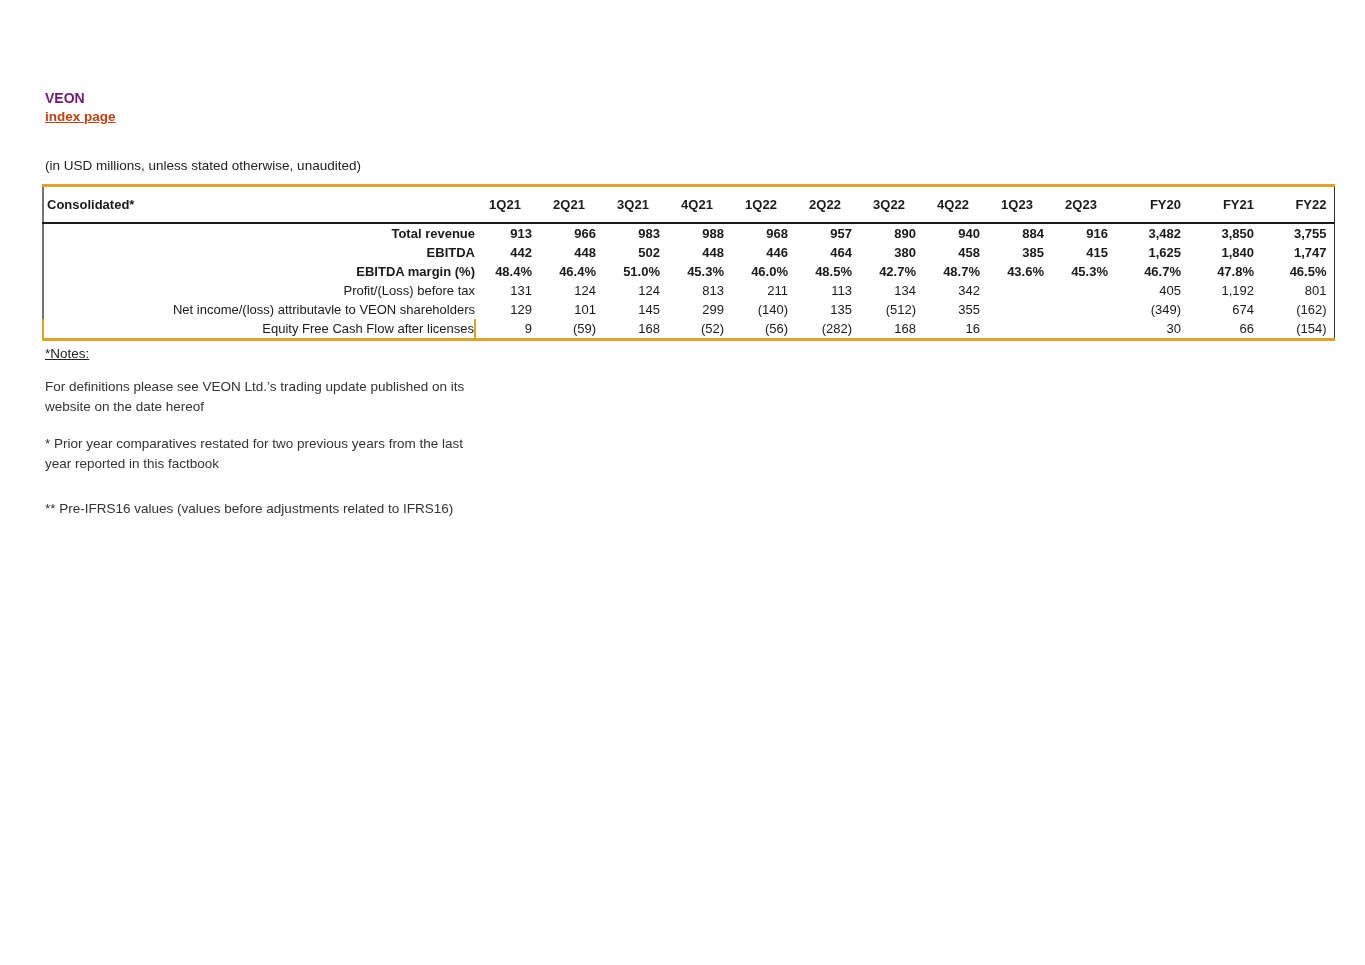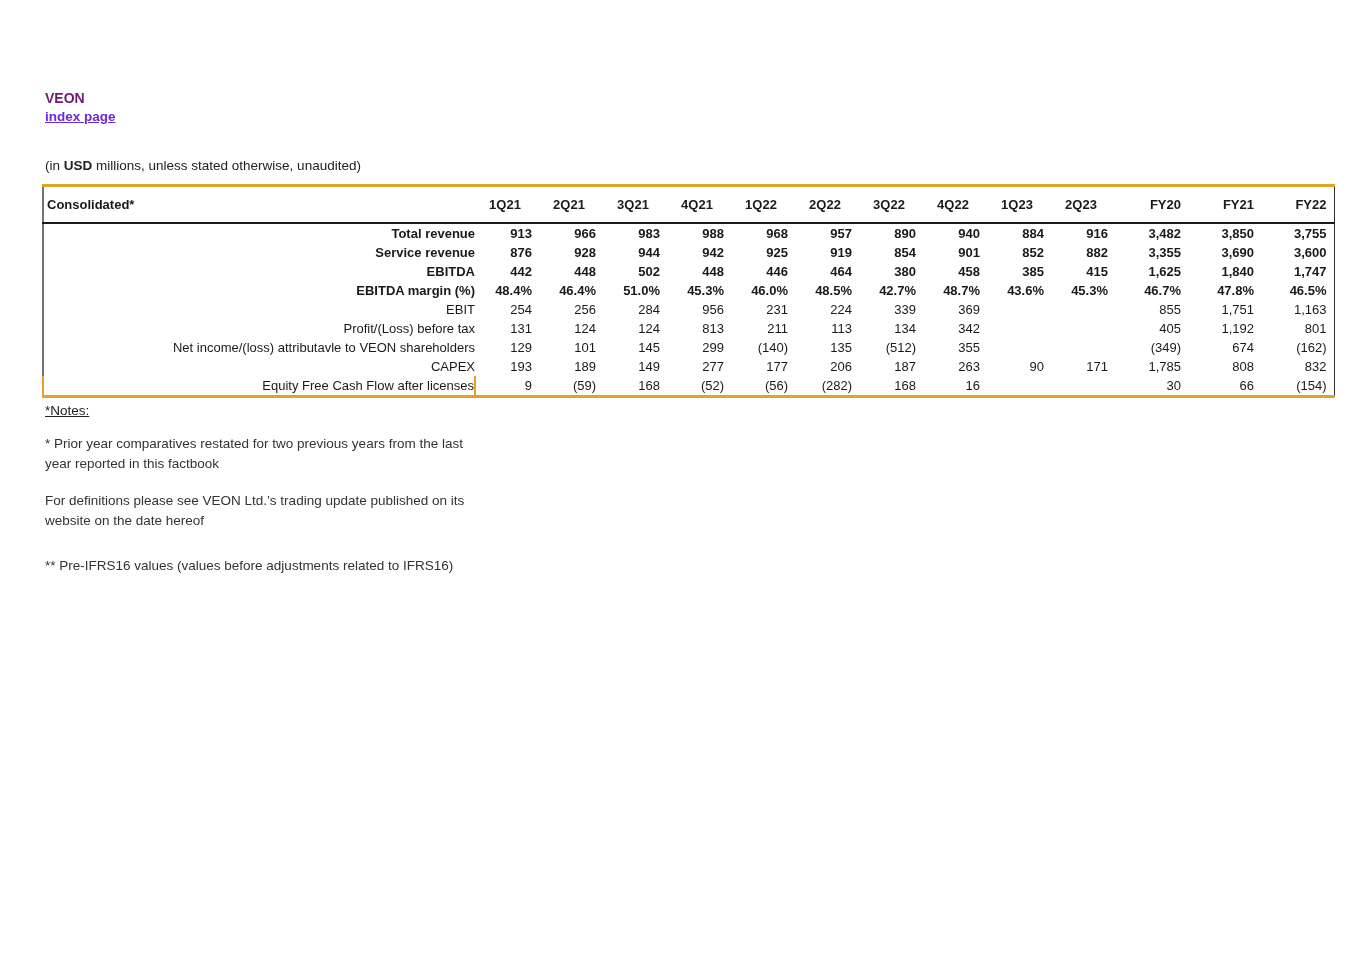--- a/index.html
+++ b/index.html
@@ -27,21 +27,21 @@
     font-weight: 700;
     text-decoration: underline;
     cursor: pointer;
     line-height: 16px;
   }
   .subtitle {
     margin: 33px 0 0 3px;
     font-size: 13.5px;
     color: #222;
   }
-  .subtitle .b { font-weight: 700; }
+  .subtitle .b { font-weight: 400; }
 
   table.fin-table {
     margin-top: 11px;
     border-collapse: collapse;
     table-layout: fixed;
     width: 1291px;
     border-left: 2px solid #737373;
     border-right: 1px solid #2f2f2f;
     font-size: 13px;
   }
@@ -82,21 +82,21 @@
   }
   .note.tight2 { margin-top: 24px; }
 </style>
 </head>
 <body>
 
 <div class="page">
 
   <div class="brand">
     <div class="company">VEON</div>
-    <a class="index-link" style="color: #6d28d9;">index page</a>
+    <a class="index-link" style="color: #c2410c;">index page</a>
   </div>
 
   <p class="subtitle"><span>(in </span><span class="b">USD</span><span> millions, unless stated otherwise, unaudited)</span></p>
 
   <table class="fin-table" style="border-top: 3px solid rgb(225, 163, 37); border-bottom: 3px solid rgb(225, 163, 37);">
     <colgroup>
         <col style="width: 432px;">
         <col style="width: 64px;">
         <col style="width: 64px;">
         <col style="width: 64px;">
@@ -140,36 +140,20 @@
           <td class="num">957</td>
           <td class="num">890</td>
           <td class="num">940</td>
           <td class="num">884</td>
           <td class="num">916</td>
           <td class="num">3,482</td>
           <td class="num">3,850</td>
           <td class="num">3,755</td>
         </tr>
         <tr class="bold-row">
-          <td class="label">Service revenue</td>
-          <td class="num">876</td>
-          <td class="num">928</td>
-          <td class="num">944</td>
-          <td class="num">942</td>
-          <td class="num">925</td>
-          <td class="num">919</td>
-          <td class="num">854</td>
-          <td class="num">901</td>
-          <td class="num">852</td>
-          <td class="num">882</td>
-          <td class="num">3,355</td>
-          <td class="num">3,690</td>
-          <td class="num">3,600</td>
-        </tr>
-        <tr class="bold-row">
           <td class="label">EBITDA</td>
           <td class="num">442</td>
           <td class="num">448</td>
           <td class="num">502</td>
           <td class="num">448</td>
           <td class="num">446</td>
           <td class="num">464</td>
           <td class="num">380</td>
           <td class="num">458</td>
           <td class="num">385</td>
@@ -188,36 +172,20 @@
           <td class="num">48.5%</td>
           <td class="num">42.7%</td>
           <td class="num">48.7%</td>
           <td class="num">43.6%</td>
           <td class="num">45.3%</td>
           <td class="num">46.7%</td>
           <td class="num">47.8%</td>
           <td class="num">46.5%</td>
         </tr>
         <tr>
-          <td class="label">EBIT</td>
-          <td class="num">254</td>
-          <td class="num">256</td>
-          <td class="num">284</td>
-          <td class="num">956</td>
-          <td class="num">231</td>
-          <td class="num">224</td>
-          <td class="num">339</td>
-          <td class="num">369</td>
-          <td class="num"></td>
-          <td class="num"></td>
-          <td class="num">855</td>
-          <td class="num">1,751</td>
-          <td class="num">1,163</td>
-        </tr>
-        <tr>
           <td class="label">Profit/(Loss) before tax</td>
           <td class="num">131</td>
           <td class="num">124</td>
           <td class="num">124</td>
           <td class="num">813</td>
           <td class="num">211</td>
           <td class="num">113</td>
           <td class="num">134</td>
           <td class="num">342</td>
           <td class="num"></td>
@@ -236,54 +204,38 @@
           <td class="num">135</td>
           <td class="num">(512)</td>
           <td class="num">355</td>
           <td class="num"></td>
           <td class="num"></td>
           <td class="num">(349)</td>
           <td class="num">674</td>
           <td class="num">(162)</td>
         </tr>
         <tr>
-          <td class="label">CAPEX</td>
-          <td class="num">193</td>
-          <td class="num">189</td>
-          <td class="num">149</td>
-          <td class="num">277</td>
-          <td class="num">177</td>
-          <td class="num">206</td>
-          <td class="num">187</td>
-          <td class="num">263</td>
-          <td class="num">90</td>
-          <td class="num">171</td>
-          <td class="num">1,785</td>
-          <td class="num">808</td>
-          <td class="num">832</td>
-        </tr>
-        <tr>
           <td class="label" style="border-left: 2px solid rgb(225, 163, 37); border-right: 2px solid rgb(225, 163, 37);">Equity Free Cash Flow after licenses</td>
           <td class="num">9</td>
           <td class="num">(59)</td>
           <td class="num">168</td>
           <td class="num">(52)</td>
           <td class="num">(56)</td>
           <td class="num">(282)</td>
           <td class="num">168</td>
           <td class="num">16</td>
           <td class="num"></td>
           <td class="num"></td>
           <td class="num">30</td>
           <td class="num">66</td>
           <td class="num">(154)</td>
         </tr>
       </tbody>
   </table>
 
   <div class="notes">
     <div class="notes-heading">*Notes:</div>
+    <p class="note">For definitions please see VEON Ltd.’s trading update published on its website on the date hereof</p>
     <p class="note">* Prior year comparatives restated for two previous years from the last year reported in this factbook</p>
-    <p class="note">For definitions please see VEON Ltd.’s trading update published on its website on the date hereof</p>
     <p class="note tight2">** Pre-IFRS16 values (values before adjustments related to IFRS16)</p>
   </div>
 
 </div>
 
 </body></html>

